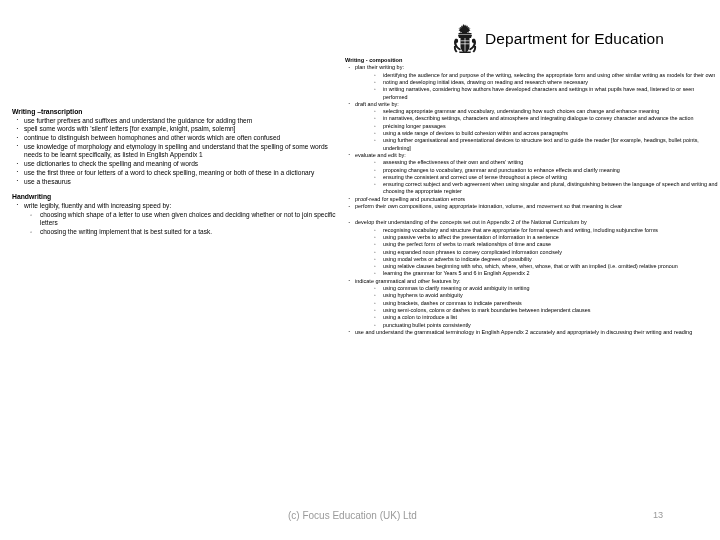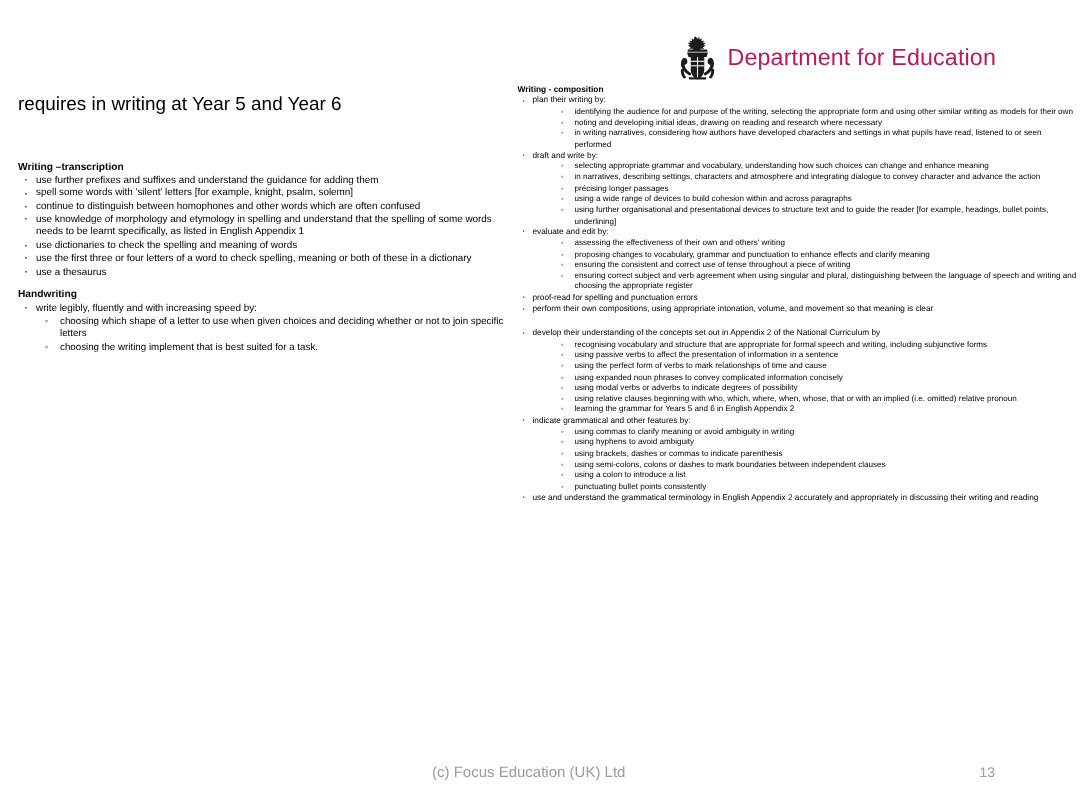--- a/index.html
+++ b/index.html
@@ -35,21 +35,21 @@
   .crest {
     width: 26px;
     height: 30px;
     flex: 0 0 auto;
     display: block;
   }
   .dfe-logo-text {
     font-family: "Liberation Sans", sans-serif;
     font-size: 15.5px;
     letter-spacing: 0.1px;
-    color: #be185d;
+    color: #000000;
     white-space: nowrap;
   }
 
   
   .title {
     position: absolute;
     left: 12px;
     top: 61px;
     width: 330px;
     font-size: 12.6px;
@@ -202,21 +202,20 @@
         <path d="M48 44 c1 5 -1 10 -4 13 l-3-2 c3-3 4-7 3-11 Z"></path>
         <ellipse cx="9" cy="34" rx="3.4" ry="4.2"></ellipse>
         <ellipse cx="43" cy="34" rx="3.4" ry="4.2"></ellipse>
         <path d="M14 55 h24 l-1 3 h-22 Z"></path>
       </g>
     </svg>
     <span class="dfe-logo-text">Department for Education</span>
   </div>
 
   <div class="title">
-    <div>requires in writing at Year 5 and Year 6</div>
   </div>
 
   <div class="col-left">
 
     <div class="sec-head">Writing –transcription</div>
     <ul class="lvl1">
       <li>
           <span class="btxt">use further prefixes and suffixes and understand the guidance for adding them</span>
         </li>
       <li>

